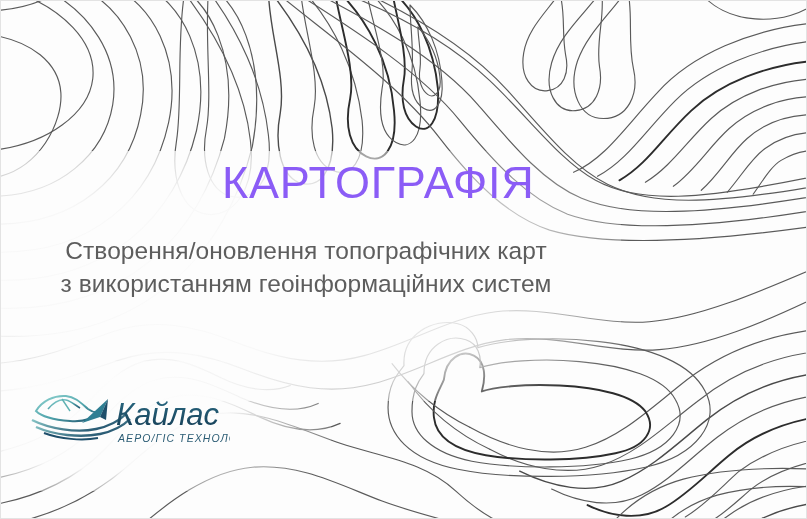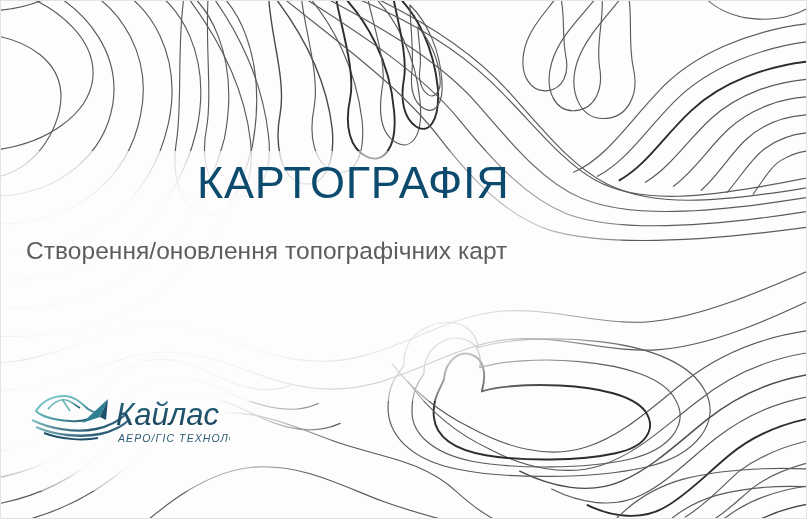--- a/index.html
+++ b/index.html
@@ -59,39 +59,40 @@
     width: 330px;
     height: 130px;
     background: radial-gradient(ellipse 75% 70% at 32% 48%,
                 rgba(253,253,253,0.99) 0%,
                 rgba(253,253,253,0.96) 50%,
                 rgba(253,253,253,0.0) 100%);
     pointer-events: none;
   }
   #title {
     position: absolute;
-    left: 196px;
+    left: 221px;
     top: 159px;
     font-size: 45px;
     font-weight: 400;
     letter-spacing: 0.8px;
-    color: #0c4a6e;
+    color: #8b5cf6;
     white-space: nowrap;
     line-height: 1;
   }
   #subtitle {
     position: absolute;
     left: 25px;
     top: 234px;
     width: 560px;
     font-size: 24.5px;
     font-weight: 400;
     color: #5d5d5d;
     line-height: 1.33;
     letter-spacing: 0.05px;
+    text-align: center;
   }
   #subtitle .ln { display: block; white-space: nowrap; }
   #logo {
     position: absolute;
     left: 29px;
     top: 386px;
     width: 200px;
     height: 66px;
     font-style: italic;
   }
@@ -178,20 +179,21 @@
 
   </svg>
 
   <div class="veil"></div>
   <div class="veil-logo"></div>
 
   <div id="title">КАРТОГРАФІЯ</div>
 
   <div id="subtitle">
     <span class="ln">Створення/оновлення топографічних карт</span>
+    <span class="ln">з використанням геоінформаційних систем</span>
   </div>
 
   <div id="logo">
     <svg width="200" height="66" viewBox="0 0 200 66" aria-hidden="true">
       <defs>
         <linearGradient id="gMark" x1="0" y1="0" x2="1" y2="1">
           <stop offset="0%" stop-color="#8fd3d0"></stop>
           <stop offset="55%" stop-color="#4fa3ab"></stop>
           <stop offset="100%" stop-color="#1f4f6b"></stop>
         </linearGradient>

